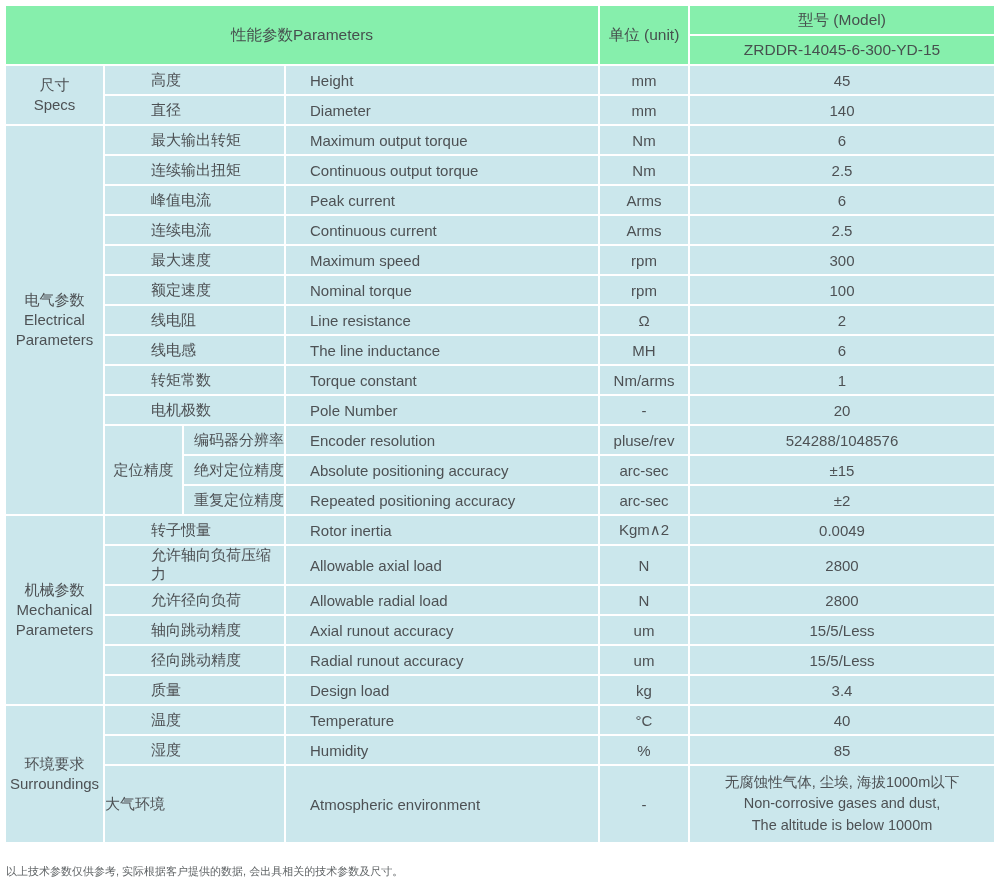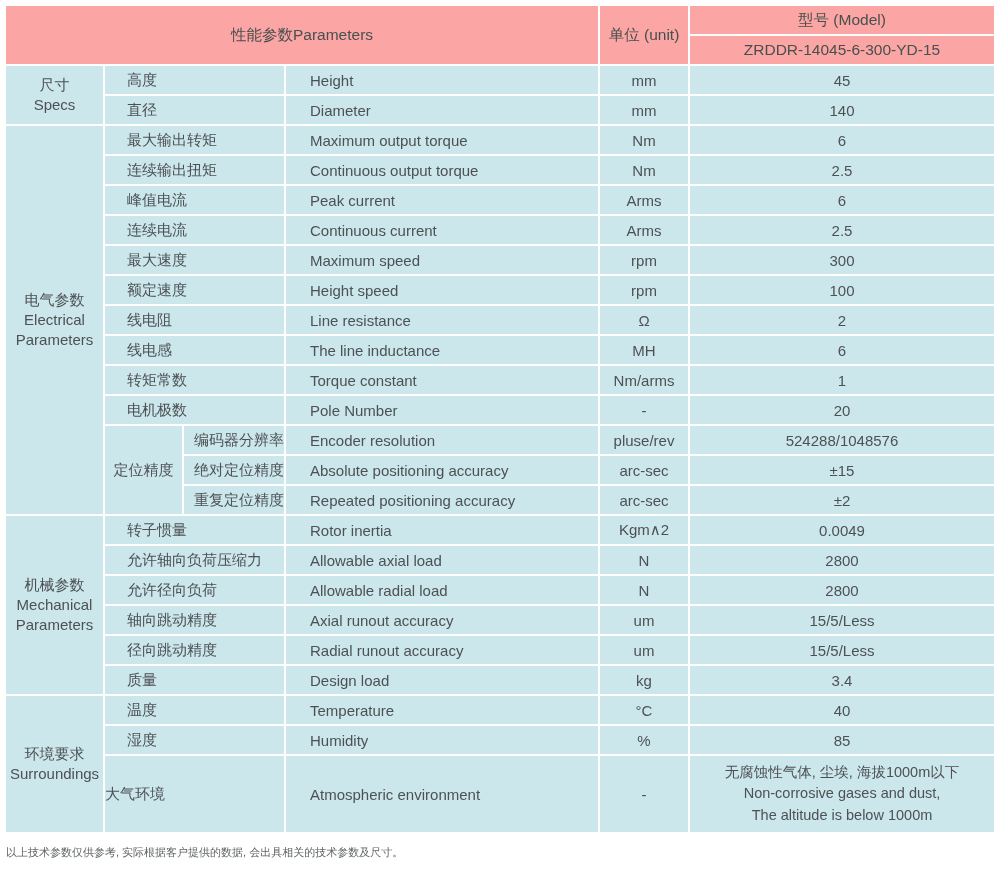--- a/index.html
+++ b/index.html
@@ -33,27 +33,27 @@
     background: #cbe7ec;
     font-weight: normal;
     font-size: 15px;
     height: 28px;
     padding: 0;
     vertical-align: middle;
     text-align: center;
     overflow: hidden;
   }
   thead th {
-    background: #fca5a5;
+    background: #86efac;
     font-size: 15.5px;
     color: #46504e;
   }
   td.zh {
     text-align: left;
-    padding-left: 22px;
+    padding-left: 46px;
   }
   td.zh-sub {
     text-align: right;
     padding-left: 8px;
   }
   td.en {
     text-align: left;
     padding-left: 24px;
   }
   td.section, td.subgroup {
@@ -63,21 +63,21 @@
   }
   td.center { text-align: left; padding-left: 0; }
   td.multiline {
     white-space: pre-line;
     line-height: 1.45;
     height: 76px;
     font-size: 14.5px;
   }
   td.tallrow { height: 76px; }
   .footnote {
-    margin-top: 11px;
+    margin-top: 20px;
     padding-left: 2px;
     line-height: 1.45;
   }
   .footnote .zh-note { font-size: 11px; color: #5f6365; }
   .footnote .en-note { font-size: 10.5px; color: #6a6e70; }
 </style>
 </head>
 <body>
 
 <div class="page">
@@ -146,21 +146,21 @@
         <td>2.5</td>
       </tr>
       <tr>
         <td class="zh" colspan="2">最大速度</td>
         <td class="en">Maximum speed</td>
         <td>rpm</td>
         <td>300</td>
       </tr>
       <tr>
         <td class="zh" colspan="2">额定速度</td>
-        <td class="en">Height speed</td>
+        <td class="en">Nominal torque</td>
         <td>rpm</td>
         <td>100</td>
       </tr>
       <tr>
         <td class="zh" colspan="2">线电阻</td>
         <td class="en">Line resistance</td>
         <td>Ω</td>
         <td>2</td>
       </tr>
       <tr>

